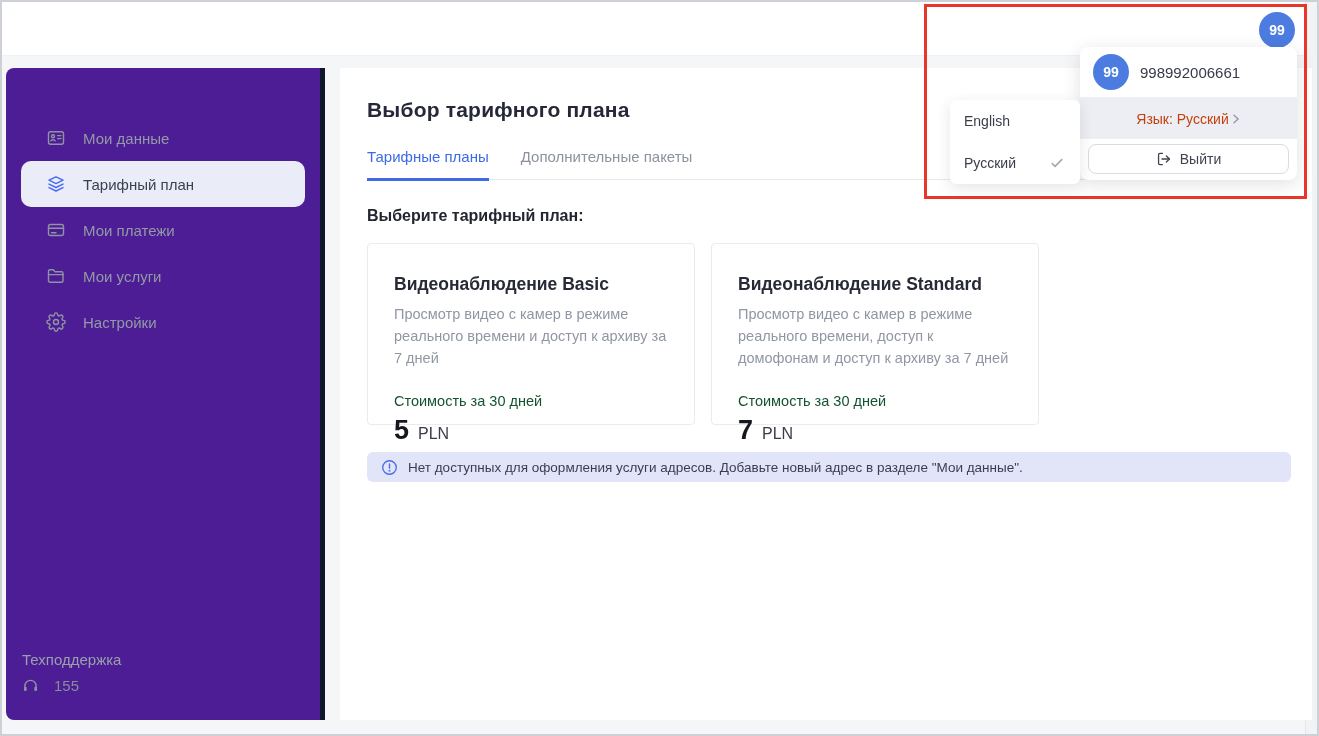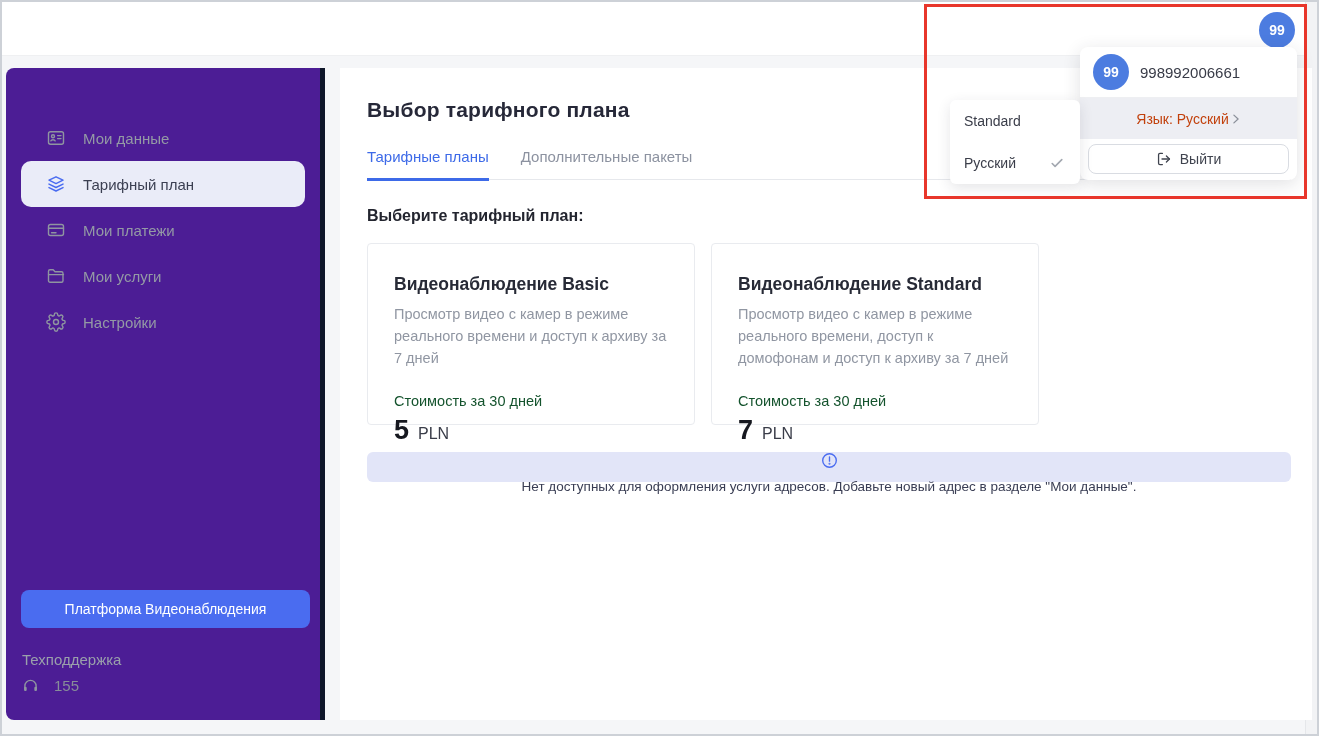--- a/index.html
+++ b/index.html
@@ -51,21 +51,21 @@
   .card { width:328px; height:182px; border:1px solid #E9EBEF; border-radius:4px; background:#fff;
           padding:30px 24px 0 26px; cursor:pointer; }
   .card-title { font-size:17.5px; font-weight:bold; color:#272A36; }
   .card-desc { margin-top:8px; font-size:14.5px; color:#9096A2; line-height:22px; }
   .price-label { margin-top:24px; font-size:14.5px; color:#14532d; }
   .price-row { margin-top:6px; display:flex; align-items:baseline; gap:9px; }
   .price-num { font-size:27px; font-weight:bold; color:#16181F; }
   .price-cur { font-size:16px; color:#3A3D49; }
   .notice { margin-top:27px; width:924px; height:30px; background:#E2E5F8; border-radius:6px;
             display:flex; align-items:center; gap:10px; padding:0 14px;
-            font-size:13.5px; color:#3A3E54;flex-direction:column; }
+            font-size:13.5px; color:#3A3E54; }
   .notice .iico { display:flex; color:#4A6CF0; }
 
   
   .dropdown { position:absolute; left:1078px; top:45px; width:217px; height:133px; background:#fff;
               border-radius:8px; box-shadow:0 4px 18px rgba(40,45,60,.14); z-index:10; }
   .dd-user { height:51px; display:flex; align-items:center; gap:11px; padding-left:13px;
              border-bottom:1px solid #EEEFF2; }
   .dd-avatar { width:36px; height:36px; border-radius:50%; background:#4C7CE0; color:#fff;
                font-size:14px; font-weight:bold; display:flex; align-items:center; justify-content:center; }
   .dd-phone { font-size:15px; color:#383B47; }
@@ -150,21 +150,20 @@
         <span class="nico">
           <svg width="20" height="20" viewBox="0 0 24 24" fill="none" stroke="currentColor" stroke-width="1.7" stroke-linecap="round" stroke-linejoin="round">
             <circle cx="12" cy="12" r="3"></circle>
             <path d="M19.4 15a1.65 1.65 0 0 0 .33 1.82l.06.06a2 2 0 0 1-2.83 2.83l-.06-.06a1.65 1.65 0 0 0-1.82-.33 1.65 1.65 0 0 0-1 1.51V21a2 2 0 0 1-4 0v-.09A1.65 1.65 0 0 0 9 19.4a1.65 1.65 0 0 0-1.82.33l-.06.06a2 2 0 0 1-2.83-2.83l.06-.06a1.65 1.65 0 0 0 .33-1.82 1.65 1.65 0 0 0-1.51-1H3a2 2 0 0 1 0-4h.09A1.65 1.65 0 0 0 4.6 9a1.65 1.65 0 0 0-.33-1.82l-.06-.06a2 2 0 0 1 2.83-2.83l.06.06a1.65 1.65 0 0 0 1.82.33H9a1.65 1.65 0 0 0 1-1.51V3a2 2 0 0 1 4 0v.09a1.65 1.65 0 0 0 1 1.51 1.65 1.65 0 0 0 1.82-.33l.06-.06a2 2 0 0 1 2.83 2.83l-.06.06a1.65 1.65 0 0 0-.33 1.82V9a1.65 1.65 0 0 0 1.51 1H21a2 2 0 0 1 0 4h-.09a1.65 1.65 0 0 0-1.51 1z"></path>
           </svg>
         </span>
         <span>Настройки</span>
       </div>
     </div>
 
-    <button class="platform-btn">Платформа Видеонаблюдения</button>
     <div class="support-label">Техподдержка</div>
     <div class="support-line">
       <span class="hico">
         <svg width="17" height="17" viewBox="0 0 20 20" fill="none" stroke="currentColor" stroke-width="1.6" stroke-linecap="round">
           <path d="M3.4 13.5v-3a6.6 6.6 0 0 1 13.2 0v3"></path>
           <rect x="2.4" y="11.6" width="3.1" height="5" rx="1.3" fill="currentColor" stroke="none"></rect>
           <rect x="14.5" y="11.6" width="3.1" height="5" rx="1.3" fill="currentColor" stroke="none"></rect>
         </svg>
       </span>
       <span>155</span>
@@ -237,21 +236,21 @@
           <path d="M13 13.8l3.8-3.8L13 6.2"></path>
           <path d="M16.8 10H7.5"></path>
         </svg>
       </span>
       <span>Выйти</span>
     </button>
   </div>
 
   <div class="submenu">
     <div class="sm-item">
-      <span>Standard</span>
+      <span>English</span>
     </div>
     <div class="sm-item">
       <span>Русский</span>
       <span class="kico">
         <svg width="16" height="16" viewBox="0 0 20 20" fill="none" stroke="currentColor" stroke-width="2" stroke-linecap="round" stroke-linejoin="round">
           <path d="M4 10.6l3.6 3.6L16 5.8"></path>
         </svg>
       </span>
     </div>
   </div>

